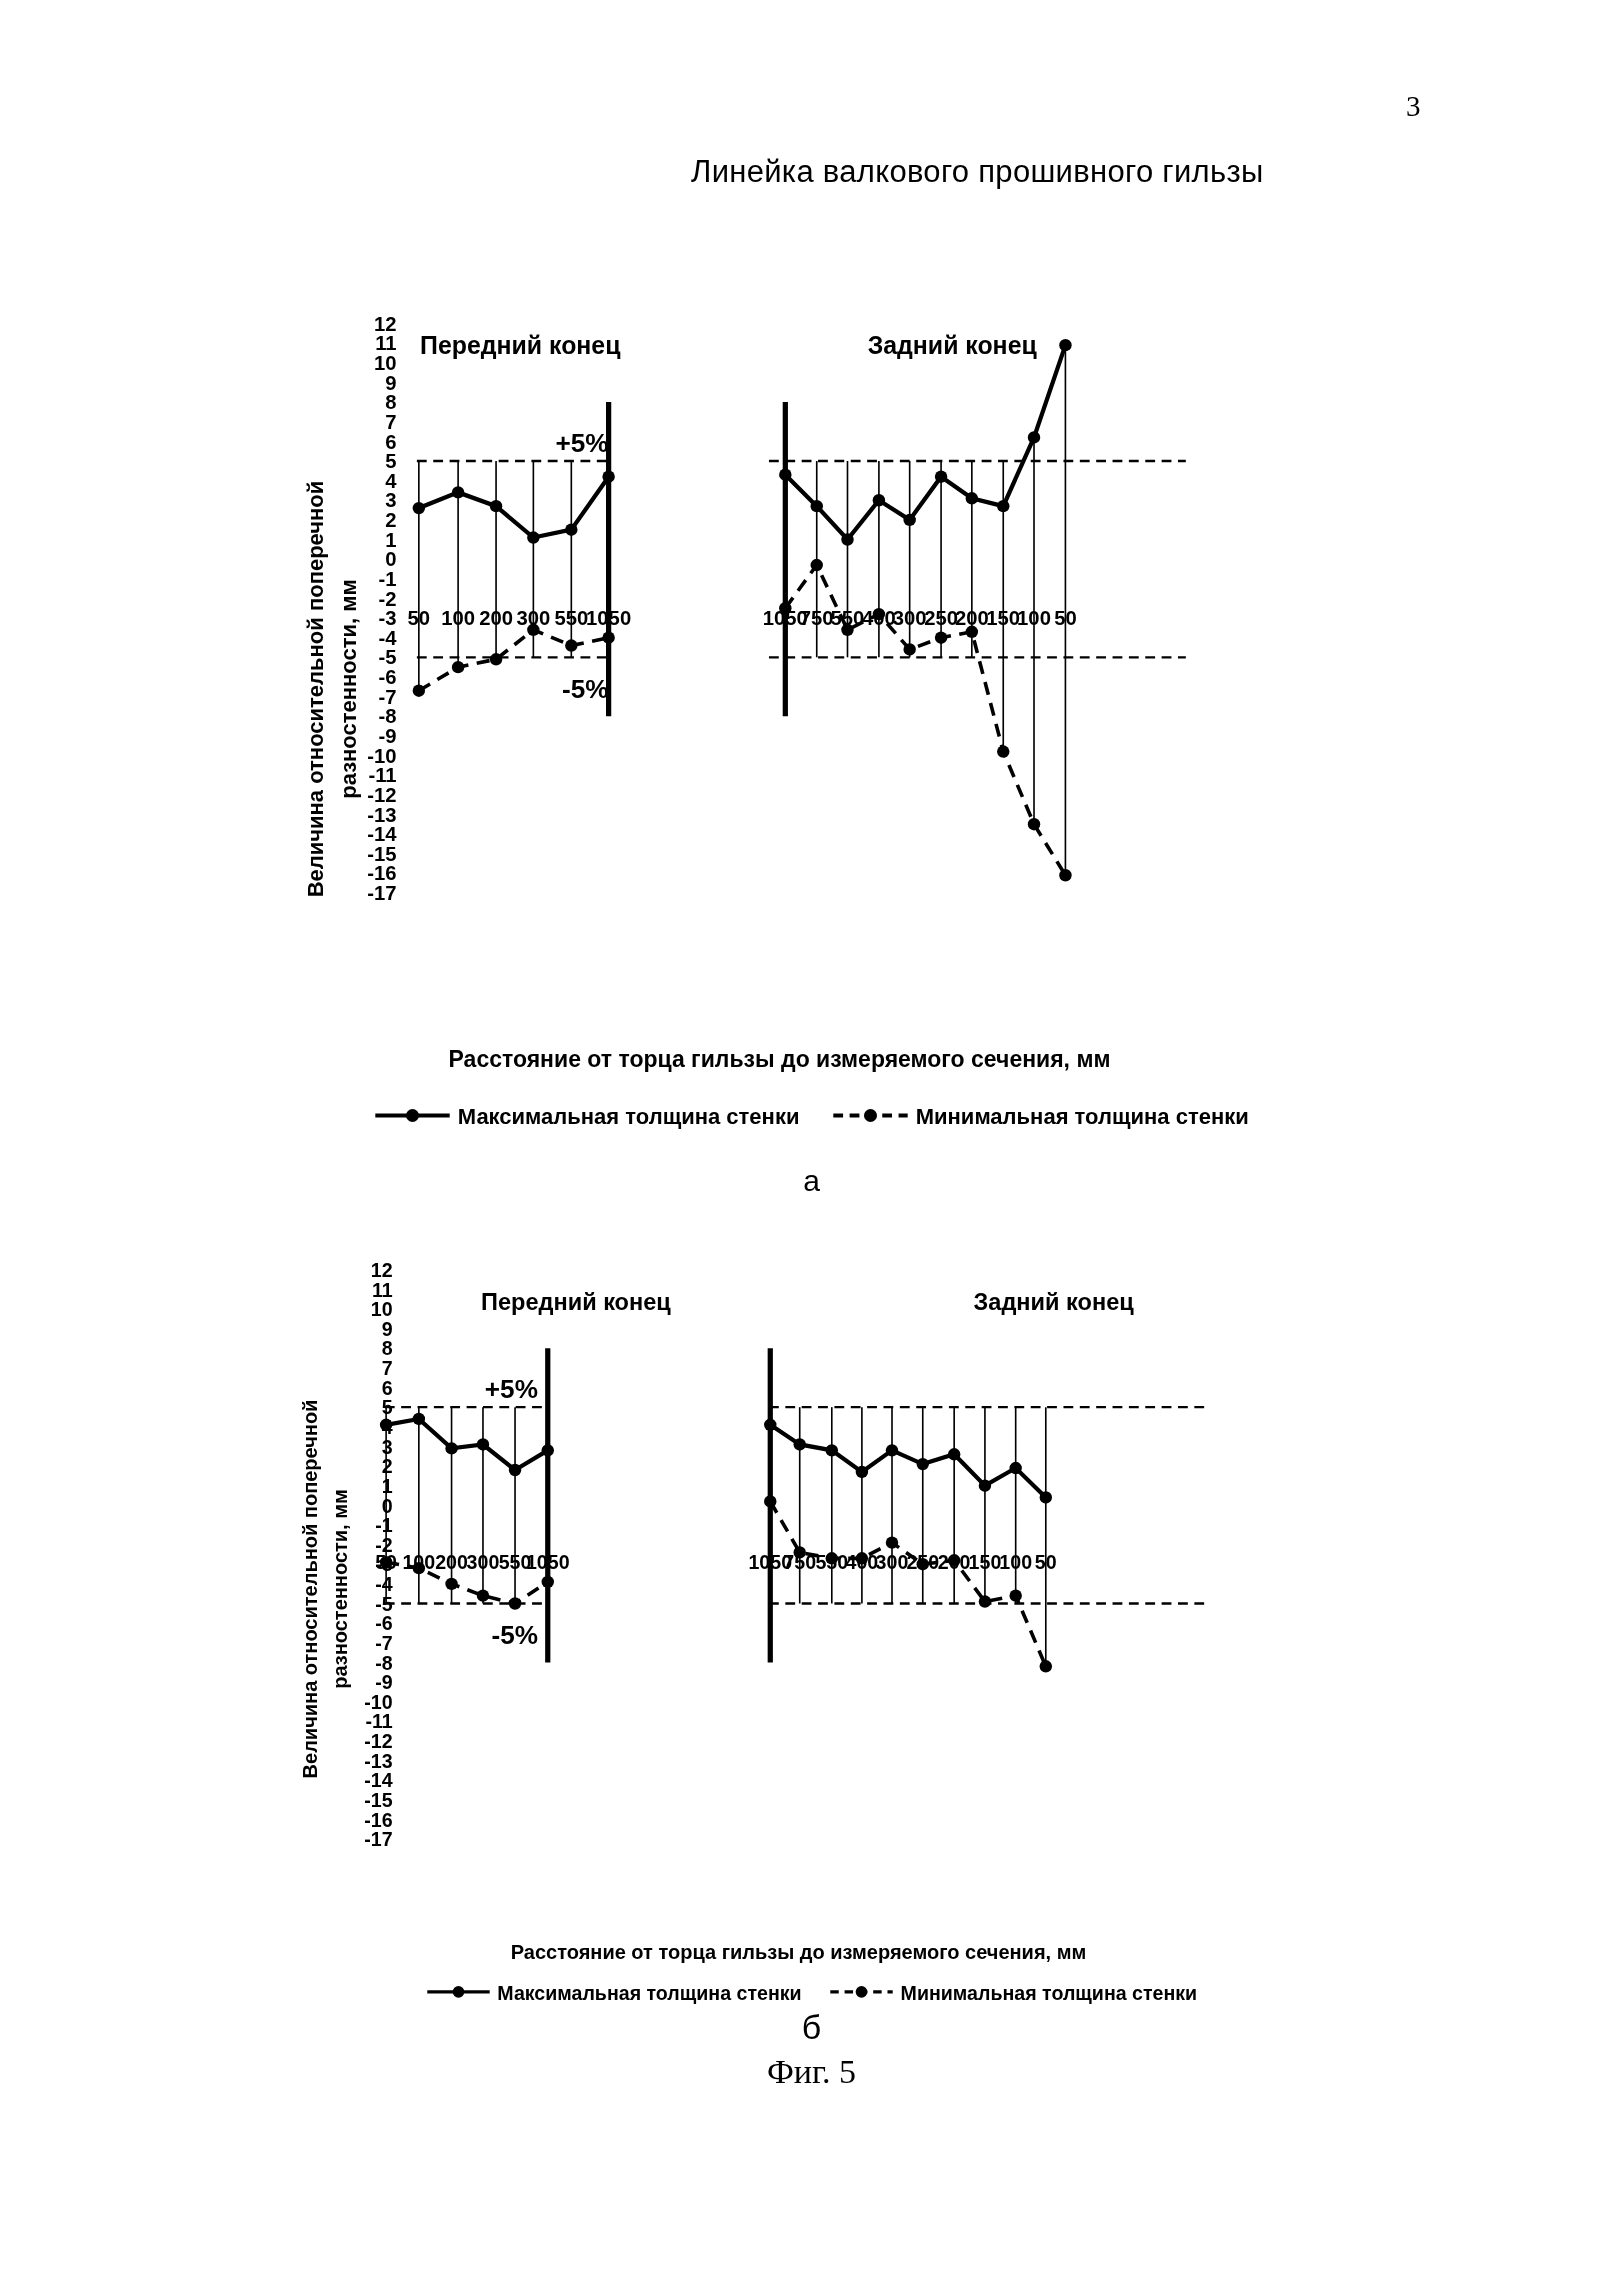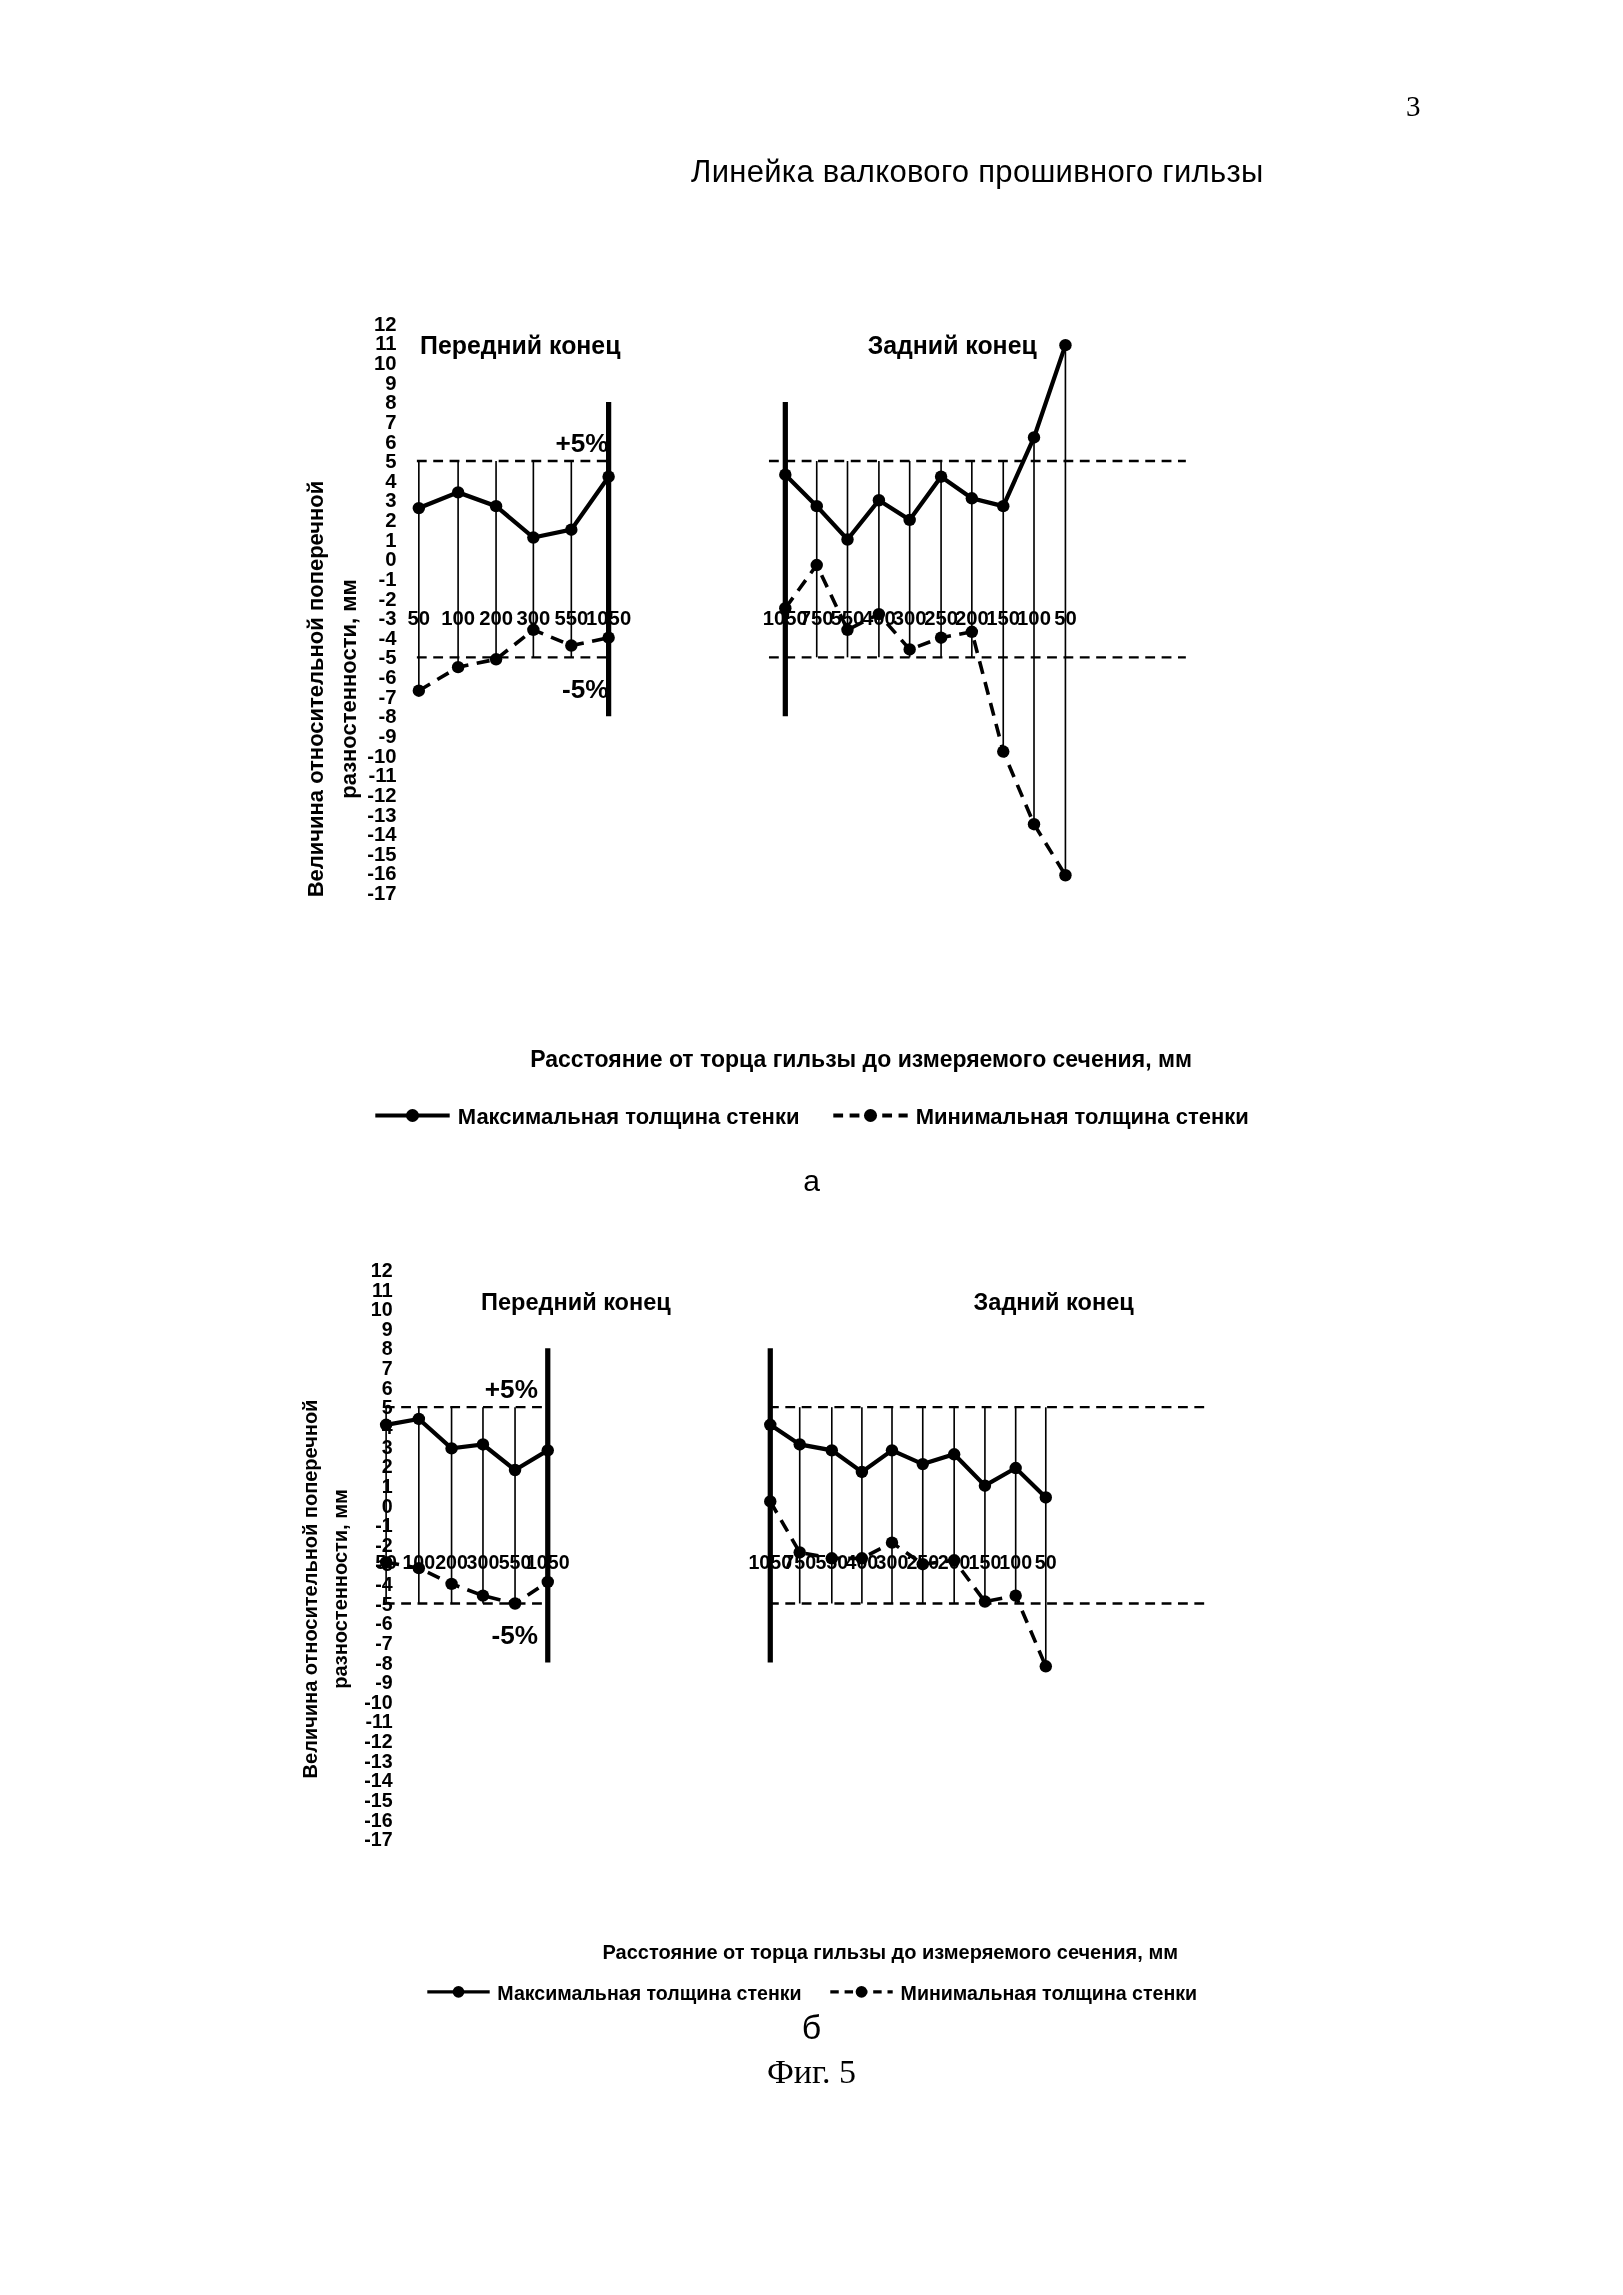--- a/index.html
+++ b/index.html
@@ -5,21 +5,21 @@
   html,body{margin:0;padding:0;background:#888;}
   #page{position:relative;width:1623px;height:2295px;background:#ffffff;
         font-family:"Liberation Sans",sans-serif;color:#000;overflow:hidden;}
   .abs{position:absolute;}
   #page-number{left:1406px;top:90px;font-size:29px;font-family:"Liberation Serif",serif;}
   #doc-title{left:691px;top:154px;font-size:31px;letter-spacing:0.3px;}
   .ylabel{width:576px;text-align:center;font-weight:bold;
           transform:translate(-50%,-50%) rotate(-90deg);}
   #ylabel-a{left:332px;top:689px;font-size:22px;line-height:33px;}
   #ylabel-b{left:325px;top:1589px;font-size:20px;line-height:30px;}
-  .xtitle{font-weight:bold;text-align:right;}
+  .xtitle{font-weight:bold;text-align:center;}
   #xtitle-a{left:367px;top:1046px;width:825px;font-size:23px;}
   #xtitle-b{left:419px;top:1941px;width:759px;font-size:20px;}
   .legend{left:0;top:0;width:1623px;display:flex;justify-content:center;
           align-items:center;font-weight:bold;}
   #legend-a{top:1104px;font-size:22px;gap:9.2px;}
   #legend-b{top:1982px;font-size:19.6px;gap:7.9px;}
   .legend .txt{white-space:nowrap;}
   .legend .mk{display:inline-block;vertical-align:middle;margin-right:6.5px;}
   .legend .item{display:flex;align-items:center;}
   #legend-a .item + .item{margin-left:23.6px;}

